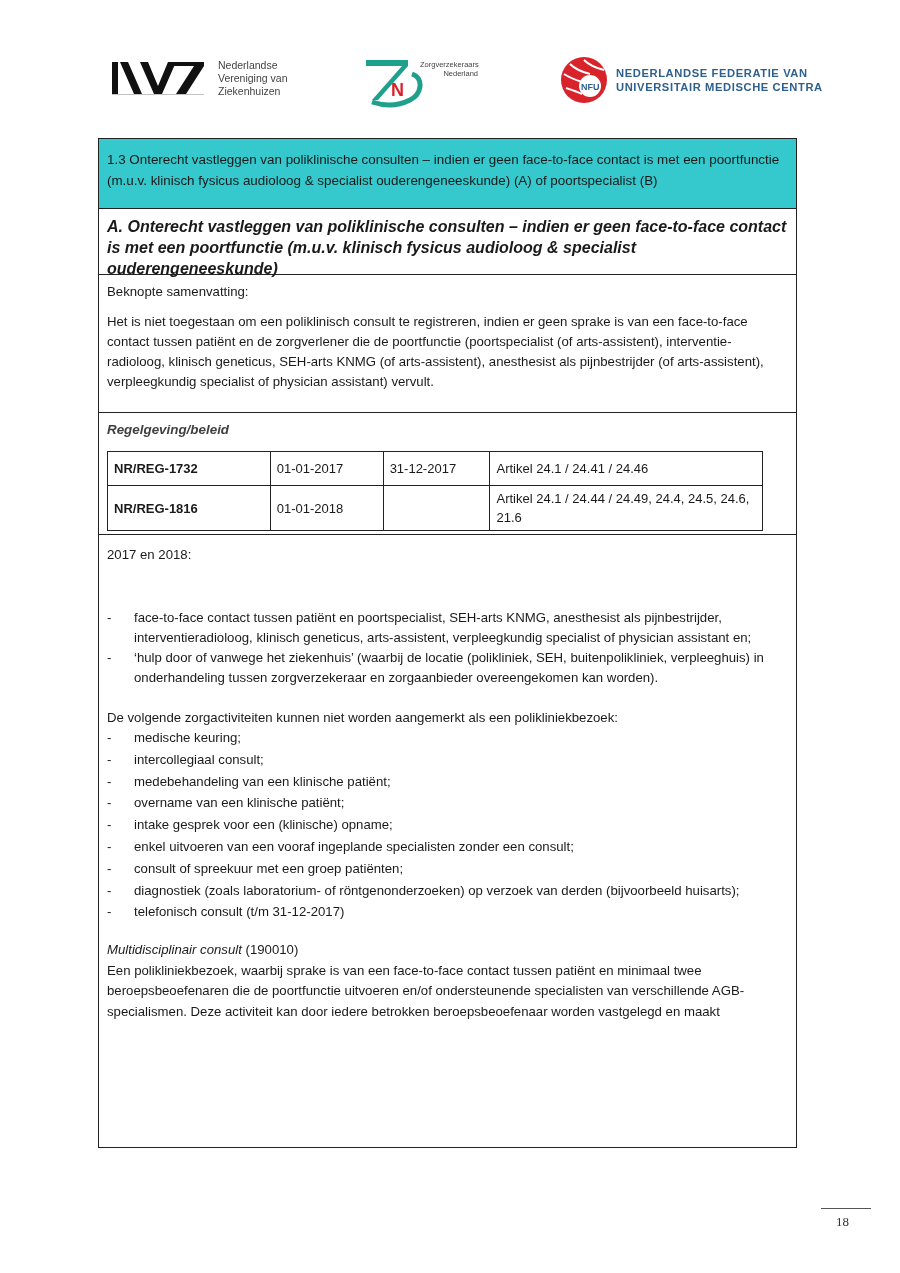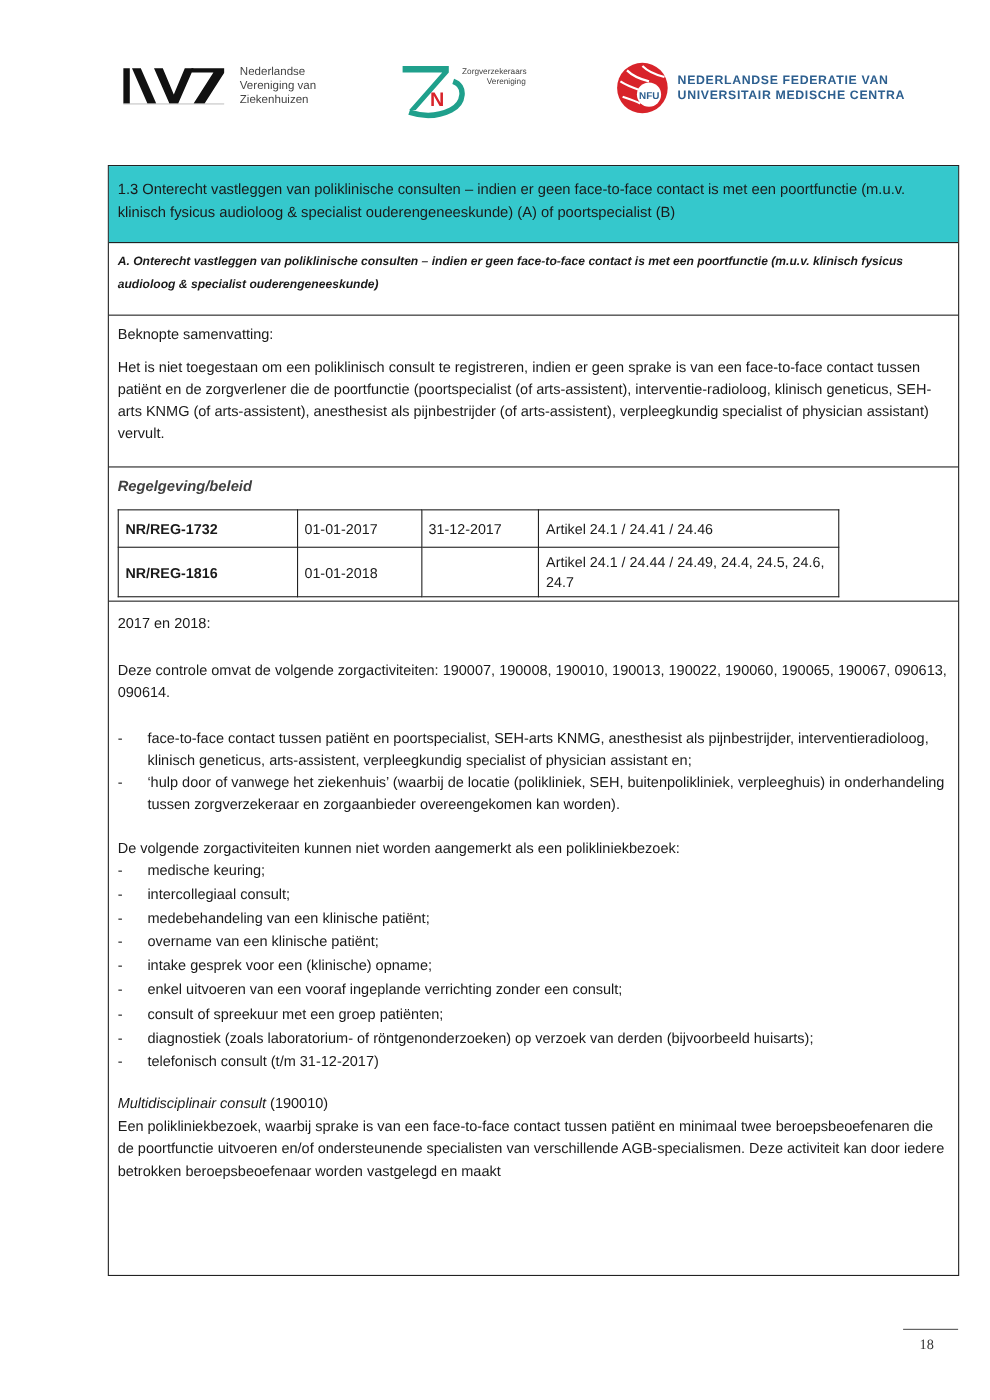--- a/index.html
+++ b/index.html
@@ -10,24 +10,24 @@
   .logos { position: absolute; top: 52px; left: 0; width: 900px; height: 60px; }
   .logo-nvz { position: absolute; left: 112px; top: 8px; height: 36px; display: flex; align-items: center; }
   .nvz-mark { width: 92px; height: 36px; }
   .nvz-text { margin-left: 14px; font-size: 10.5px; line-height: 13px; color: #444; }
   .logo-zn { position: absolute; left: 364px; top: 4px; width: 120px; height: 52px; }
   .zn-text { position: absolute; left: 56px; top: 4px; font-size: 7.5px; line-height: 9px; color: #444; text-align: right; width: 58px; }
   .logo-nfu { position: absolute; left: 560px; top: 4px; height: 48px; display: flex; align-items: center; }
   .nfu-text { margin-left: 8px; font-size: 11.2px; line-height: 14px; color: #2d5f8f; letter-spacing: 0.6px; font-weight: bold; }
 
   
-  .main-box { position: absolute; left: 98px; top: 150px; width: 774px; height: 1010px; border: 1.5px solid #222; }
+  .main-box { position: absolute; left: 98px; top: 138px; width: 699px; height: 1010px; border: 1.5px solid #222; }
   .section { position: absolute; left: 0; width: 100%; border-bottom: 1.5px solid #222; }
   .sec-title { top: 0; height: 70px; background: #35c8cc; padding: 10px 8px; font-size: 13.4px; line-height: 21px; color: #1a1a1a; }
-  .sec-sub { top: 70px; height: 66px; padding: 7px 8px; font-style: italic; font-weight: bold; font-size: 11px; line-height: 21px; }
+  .sec-sub { top: 70px; height: 66px; padding: 7px 8px; font-style: italic; font-weight: bold; font-size: 16px; line-height: 21px; }
   .sec-summary { top: 136px; height: 138px; padding: 7px 8px; line-height: 20px; }
   .sec-summary .label { margin-bottom: 10px; }
   .sec-reg { top: 274px; height: 122px; padding: 7px 8px; }
   .reg-heading { color: #404040; font-style: italic; font-weight: bold; font-size: 13.4px; line-height: 20px; }
   table.reg { position: absolute; left: 8px; top: 38px; border-collapse: collapse; width: 656px; }
   table.reg td { border: 1.5px solid #222; padding: 3px 6px; font-size: 13px; vertical-align: middle; line-height: 19px; }
   table.reg tr.r1 td { height: 34px; }
   table.reg tr.r2 td { height: 40px; }
   td.c-id { width: 163px; font-weight: bold; }
   td.c-d1 { width: 113px; }
@@ -68,21 +68,21 @@
   </div>
 
   <div class="logo-zn">
     <svg width="70" height="52" viewBox="0 0 70 52" style="position:absolute;left:0;top:0;">
       <polygon points="2,4 44,4 44,10 14,44 8,44 38,10 2,10" fill="#1fa08c"></polygon>
       <path d="M8,46 C20,50 34,50 46,44 C58,38 60,22 48,18" fill="none" stroke="#1fa08c" stroke-width="5"></path>
       <text x="27" y="40" font-family="Liberation Sans, sans-serif" font-weight="bold" font-size="18" fill="#d8232a">N</text>
     </svg>
     <div class="zn-text">
       <div>Zorgverzekeraars</div>
-      <div>Vereniging</div>
+      <div>Nederland</div>
     </div>
   </div>
 
   <div class="logo-nfu">
     <svg width="48" height="48" viewBox="0 0 48 48">
       <circle cx="24" cy="24" r="23" fill="#d8232a"></circle>
       <path d="M24,4 C30,10 36,12 44,14" stroke="#fff" stroke-width="2" fill="none"></path>
       <path d="M10,8 C16,14 22,16 30,18" stroke="#fff" stroke-width="2" fill="none"></path>
       <path d="M4,18 C10,22 16,24 22,26" stroke="#fff" stroke-width="2" fill="none"></path>
       <path d="M6,32 C12,34 18,36 22,38" stroke="#fff" stroke-width="2" fill="none"></path>
@@ -118,46 +118,45 @@
           <tr class="r1">
         <td class="c-id">NR/REG-1732</td>
         <td class="c-d1">01-01-2017</td>
         <td class="c-d2">31-12-2017</td>
         <td class="c-art">Artikel 24.1 / 24.41 / 24.46</td>
       </tr>
       <tr class="r2">
         <td class="c-id">NR/REG-1816</td>
         <td class="c-d1">01-01-2018</td>
         <td class="c-d2"></td>
-        <td class="c-art">Artikel 24.1 / 24.44 / 24.49, 24.4, 24.5, 24.6, 24.7</td>
+        <td class="c-art">Artikel 24.1 / 24.44 / 24.49, 24.4, 24.5, 24.6, 21.6</td>
       </tr>
     </tbody>
       </table>
   </div>
 
   <div class="section sec-body">
     <p>2017 en 2018:</p>
     <div class="gap-m"></div>
     <div style="height:8px"></div>
-    <p>Deze controle omvat de volgende zorgactiviteiten: 190007, 190008, 190010, 190013, 190022, 190060, 190065, 190067, 090613, 090614.</p>
     <div class="gap-s"></div>
     <div class="gap-s"></div>
     <ul class="dash">
       <li>face-to-face contact tussen patiënt en poortspecialist, SEH-arts KNMG, anesthesist als pijnbestrijder, interventieradioloog, klinisch geneticus, arts-assistent, verpleegkundig specialist of physician assistant en;</li>
       <li>‘hulp door of vanwege het ziekenhuis’ (waarbij de locatie (polikliniek, SEH, buitenpolikliniek, verpleeghuis) in onderhandeling tussen zorgverzekeraar en zorgaanbieder overeengekomen kan worden).</li>
     </ul>
     <div style="height:20px"></div>
     <p>De volgende zorgactiviteiten kunnen niet worden aangemerkt als een polikliniekbezoek:</p>
     <ul class="dash tight">
       <li>medische keuring;</li>
       <li>intercollegiaal consult;</li>
       <li>medebehandeling van een klinische patiënt;</li>
       <li>overname van een klinische patiënt;</li>
       <li>intake gesprek voor een (klinische) opname;</li>
-      <li>enkel uitvoeren van een vooraf ingeplande verrichting zonder een consult;</li>
+      <li>enkel uitvoeren van een vooraf ingeplande specialisten zonder een consult;</li>
       <li>consult of spreekuur met een groep patiënten;</li>
       <li>diagnostiek (zoals laboratorium- of röntgenonderzoeken) op verzoek van derden (bijvoorbeeld huisarts);</li>
       <li>telefonisch consult (t/m 31-12-2017)</li>
     </ul>
     <div style="height:16px"></div>
     <p><span class="italic">Multidisciplinair consult</span><span> (190010)</span></p>
     <p>Een polikliniekbezoek, waarbij sprake is van een face-to-face contact tussen patiënt en minimaal twee beroepsbeoefenaren die de poortfunctie uitvoeren en/of ondersteunende specialisten van verschillende AGB-specialismen. Deze activiteit kan door iedere betrokken beroepsbeoefenaar worden vastgelegd en maakt</p>
   </div>
 </div>
 

